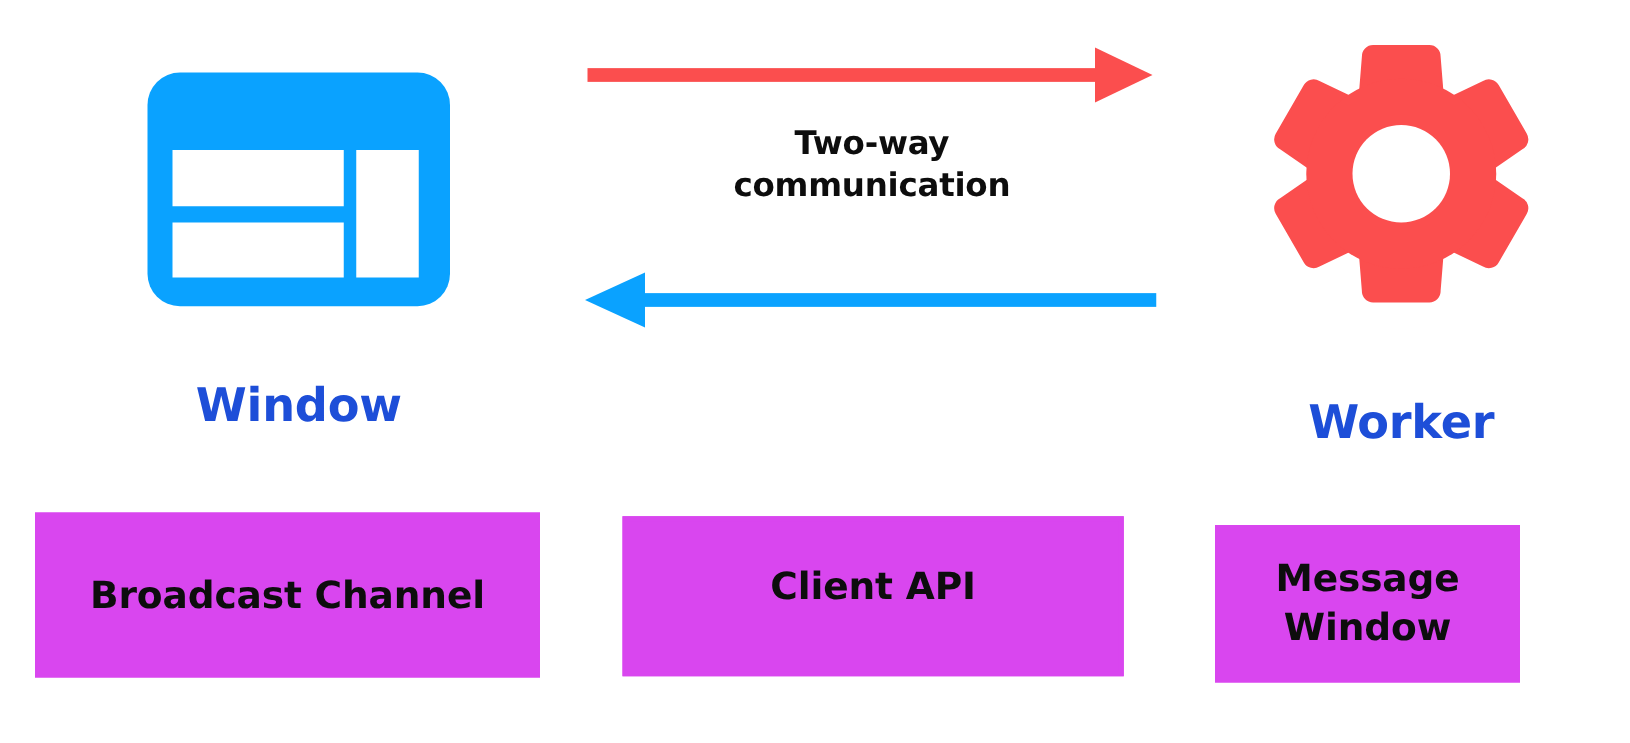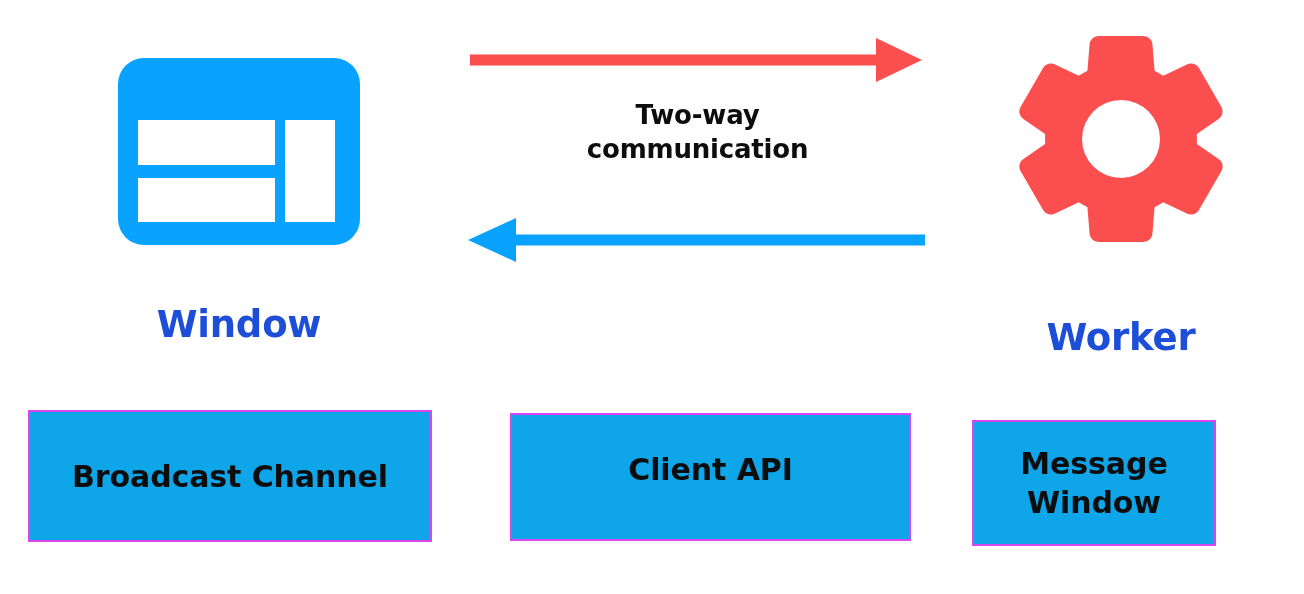--- a/index.html
+++ b/index.html
@@ -117,22 +117,22 @@
   .caption-worker {
     left: 1014px;
     top: 316px;
     width: 214px;
   }
 
   
   .api-box {
     position: absolute;
     box-sizing: border-box;
-    border: 2px solid #d946ef;
-    background: #0ea5e9;
+    border: 4px solid #d946ef;
+    background: #d946ef;
     display: flex;
     align-items: center;
     justify-content: center;
   }
   .api-box-label {
     font-size: 30px;
     font-weight: bold;
     color: #0d0d0d;
     text-align: center;
     line-height: 1.3;
@@ -142,21 +142,21 @@
     display: block;
   }
 
   .api-box-broadcast {
     left: 28px;
     top: 410px;
     width: 404px;
     height: 132px;
   }
   .api-box-client {
-    left: 510px;
+    left: 498px;
     top: 413px;
     width: 401px;
     height: 128px;
   }
   .api-box-client .api-box-label {
     transform: translateY(-8px);
   }
   .api-box-message {
     left: 972px;
     top: 420px;

